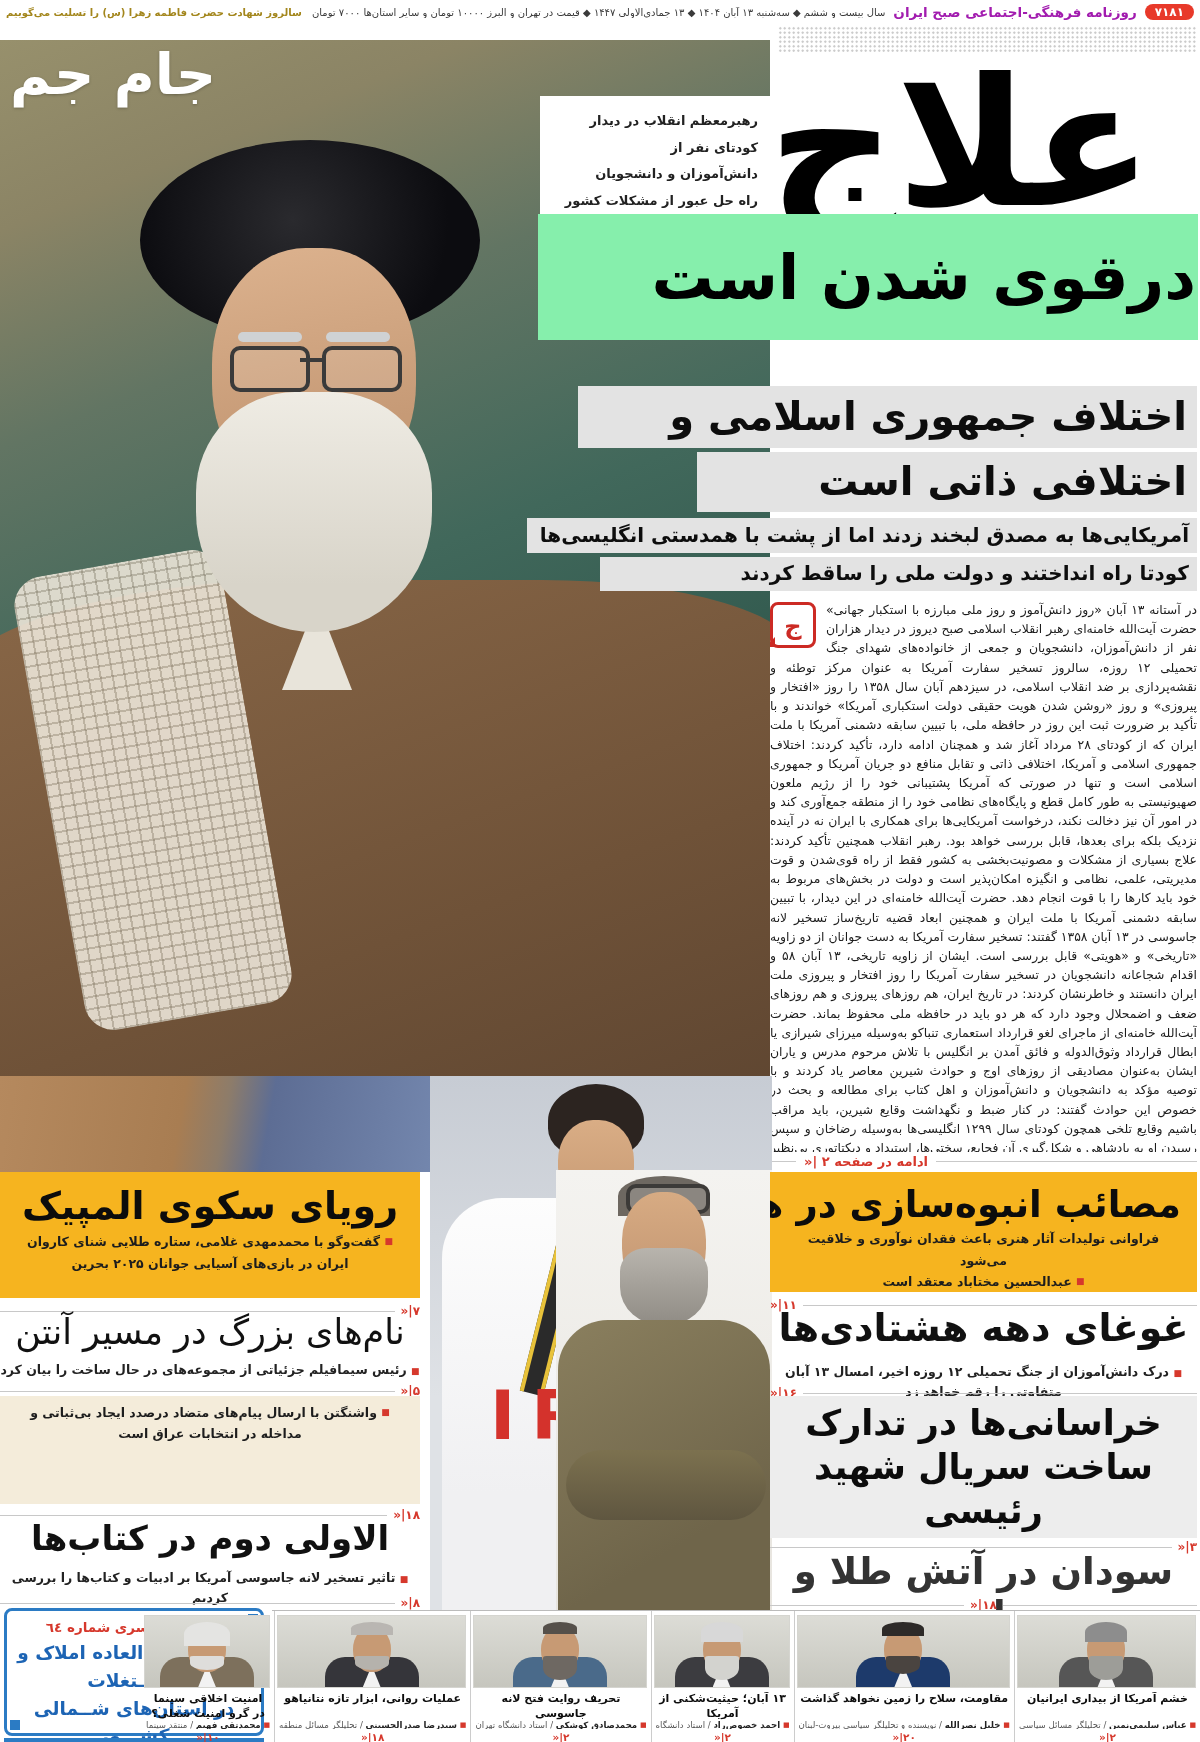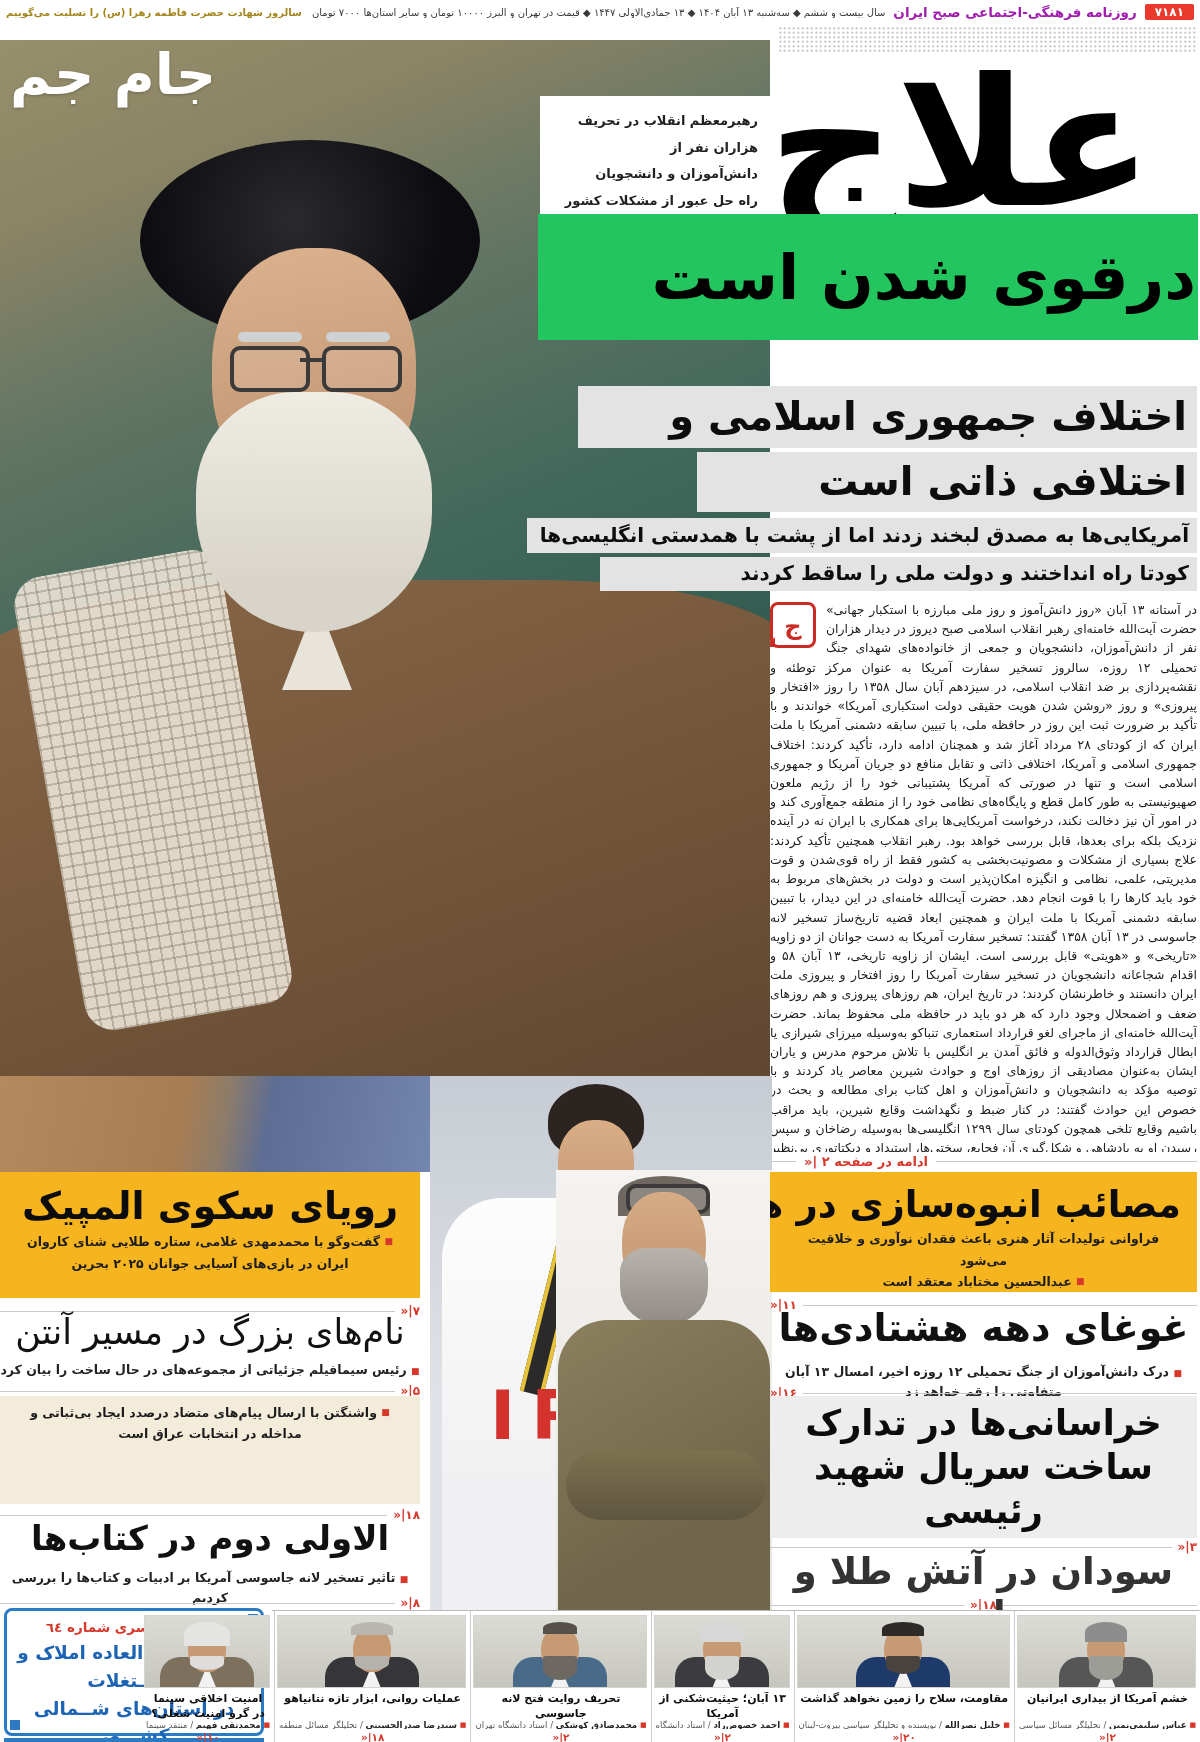--- a/index.html
+++ b/index.html
@@ -2,21 +2,21 @@
 <html lang="fa" dir="rtl"><head>
 <meta charset="utf-8">
 <style>
   html,body{margin:0;padding:0}
   body{width:1200px;height:1742px;position:relative;background:#fff;
        font-family:"DejaVu Sans",sans-serif;direction:rtl;overflow:hidden;color:#111}
   .abs{position:absolute}
   
   .topbar{position:absolute;top:0;left:0;width:1200px;height:24px;display:flex;
           align-items:center;gap:8px;padding:0 6px;box-sizing:border-box;background:#fff}
-  .issue{background:#e8392a;color:#fff;font-weight:bold;font-size:12px;padding:1px 10px;border-radius:2px}
+  .issue{background:#e8392a;color:#fff;font-weight:bold;font-size:12px;padding:1px 10px;border-radius:8px}
   .papertitle{font-size:13.5px;font-weight:bold;color:#a21caf;white-space:nowrap}
   .dateline{font-size:10px;color:#3a3a3a;white-space:nowrap;overflow:hidden}
   .condolence{margin-right:auto;font-size:10px;font-weight:bold;color:#a3861c;white-space:nowrap}
   
   .mainphoto{top:40px;left:0;width:770px;height:1052px;overflow:hidden;
     background:linear-gradient(158deg,#97906c 0%,#8b8465 14%,#627563 30%,#41685b 50%,#2f574c 72%,#23413a 100%)}
   .logo{position:absolute;top:2px;left:10px;color:#fff;font-size:56px;font-weight:bold;
         letter-spacing:-2px;text-shadow:0 1px 3px rgba(0,0,0,.25)}
   .turban{position:absolute;left:140px;top:100px;width:340px;height:200px;border-radius:50%;
           background:radial-gradient(circle at 45% 40%,#2a2a2e,#0c0c10 70%)}
@@ -37,21 +37,21 @@
                          repeating-linear-gradient(90deg,rgba(120,110,90,.35) 0 2px,transparent 2px 12px)}
   .shirtK{position:absolute;left:282px;top:560px;width:70px;height:90px;background:#e8e4da;
           clip-path:polygon(50% 0,100% 100%,0 100%)}
   
   .dots{top:26px;left:778px;width:418px;height:26px;opacity:.55;
         background-image:radial-gradient(#9a9a9a 1px,transparent 1.3px);background-size:4.5px 4.5px}
   .h-alaj{top:6px;left:768px;width:428px;height:320px;margin:0;font-size:178px;line-height:1.55;
           font-weight:bold;text-align:left;color:#000;letter-spacing:-4px}
   .kickerbox{top:96px;left:540px;width:230px;background:#fff;padding:12px 12px 14px;box-sizing:border-box;
              font-size:13px;font-weight:bold;color:#222;line-height:2.05;text-align:right}
-  .h2wrap{top:214px;left:538px;width:660px;height:126px;background:#22c55e;display:flex;
+  .h2wrap{top:214px;left:538px;width:660px;height:126px;background:#86efac;display:flex;
           align-items:center;justify-content:flex-start}
   .h2wrap h2{margin:0;font-size:62px;font-weight:bold;color:#000;letter-spacing:-2px;padding-right:2px;white-space:nowrap}
   .graysub{background:#e3e3e3;color:#0d0d0d;font-weight:bold;text-align:right;box-sizing:border-box;overflow:hidden}
   .sub1{top:386px;left:578px;width:619px;height:62px;font-size:40px;line-height:60px;padding:0 10px}
   .sub2{top:452px;left:697px;width:500px;height:60px;font-size:40px;line-height:58px;padding:0 10px}
   .deck1{top:518px;left:527px;width:670px;height:35px;font-size:20px;line-height:34px;padding:0 8px}
   .deck2{top:557px;left:600px;width:597px;height:34px;font-size:20px;line-height:33px;padding:0 8px}
   .leadbody{top:600px;left:770px;width:427px;height:552px;font-size:12.4px;line-height:1.55;
             text-align:justify;color:#1c1c1c;overflow:hidden}
   .bicon{float:left;width:46px;height:46px;margin:2px 10px 4px 0;background:#fff;border:3px solid #cc2a24;
@@ -172,21 +172,21 @@
   <div class="glass g2"></div>
   <div class="bridge"></div>
   <div class="beardK"></div>
 </div>
 
 <div class="dots abs"></div>
 
 <h1 class="h-alaj abs">علاج</h1>
 
 <div class="kickerbox abs">
-  <div>رهبرمعظم انقلاب در تحریف هزاران نفر از</div>
+  <div>رهبرمعظم انقلاب در دیدار کودتای نفر از</div>
   <div>دانش‌آموزان و دانشجویان</div>
   <div>راه حل عبور از مشکلات کشور را تبیین کردند</div>
 </div>
 
 <div class="h2wrap abs">
   <h2>درقوی شدن است</h2>
 </div>
 
 <div class="graysub sub1 abs">اختلاف جمهوری اسلامی و آمریکا</div>
 <div class="graysub sub2 abs">اختلافی ذاتی است</div>

